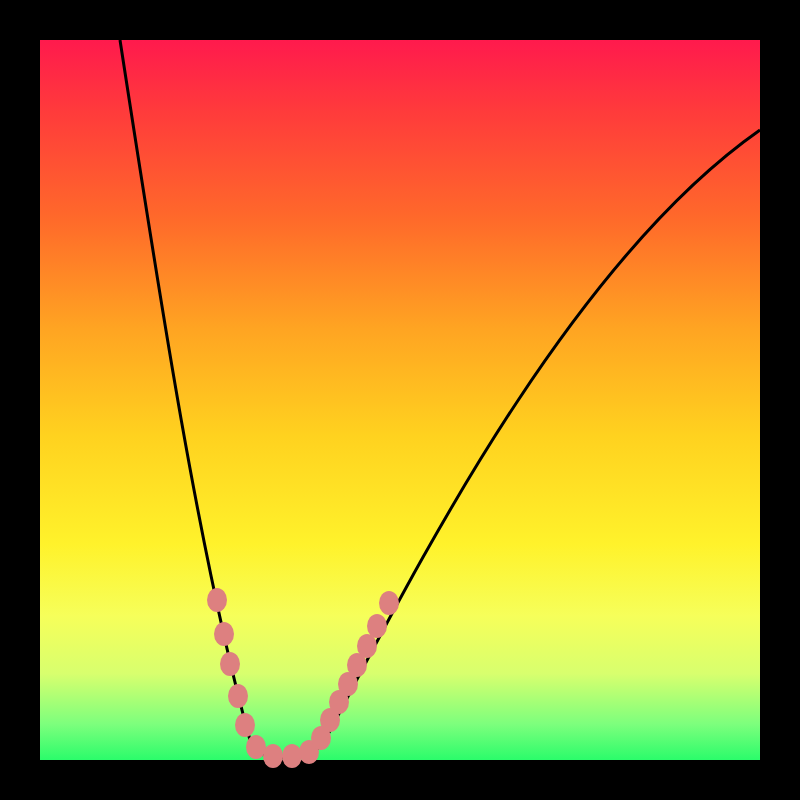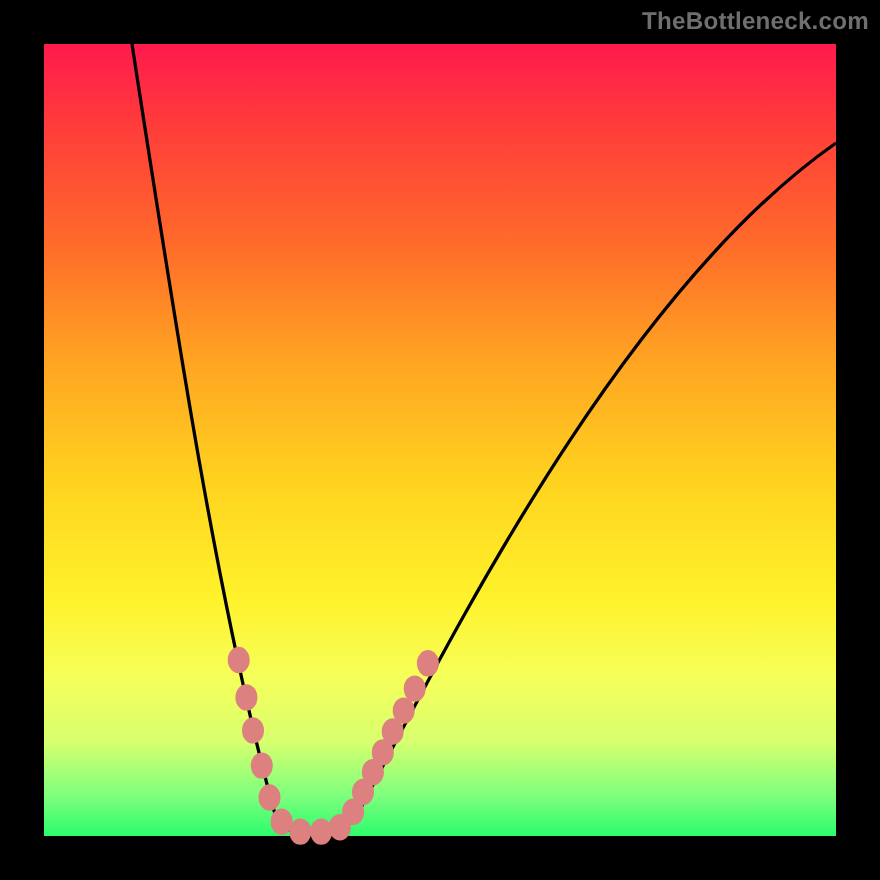--- a/index.html
+++ b/index.html
@@ -52,21 +52,20 @@
     top: 0;
     width: 720px;
     height: 720px;
     overflow: visible;
   }
 </style>
 </head>
 <body>
 
 <div class="container">
-  <div class="watermark">TheBottleneck.com</div>
   <div class="plot-area">
     <svg class="curve" viewBox="0 0 720 720">
       <path fill="none" stroke="#000000" stroke-width="3" d="M 80 0 C 120 260, 160 520, 210 700 C 215 715, 228 718, 245 718 C 262 718, 275 715, 285 700 C 360 560, 520 230, 720 90"></path>
       <g id="marker-group">
           <ellipse cx="177" cy="560" rx="10" ry="12" fill="#dd8080"></ellipse>
           <ellipse cx="184" cy="594" rx="10" ry="12" fill="#dd8080"></ellipse>
           <ellipse cx="190" cy="624" rx="10" ry="12" fill="#dd8080"></ellipse>
           <ellipse cx="198" cy="656" rx="10" ry="12" fill="#dd8080"></ellipse>
           <ellipse cx="205" cy="685" rx="10" ry="12" fill="#dd8080"></ellipse>
           <ellipse cx="216" cy="707" rx="10" ry="12" fill="#dd8080"></ellipse>

